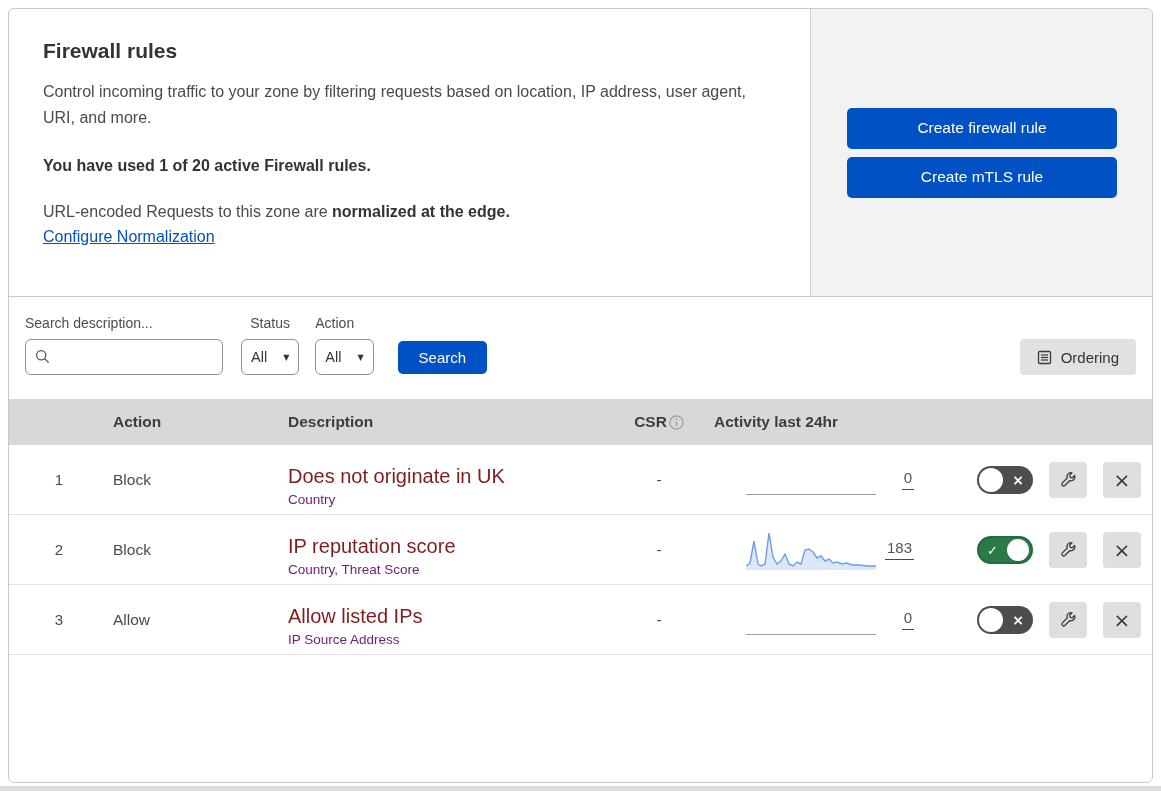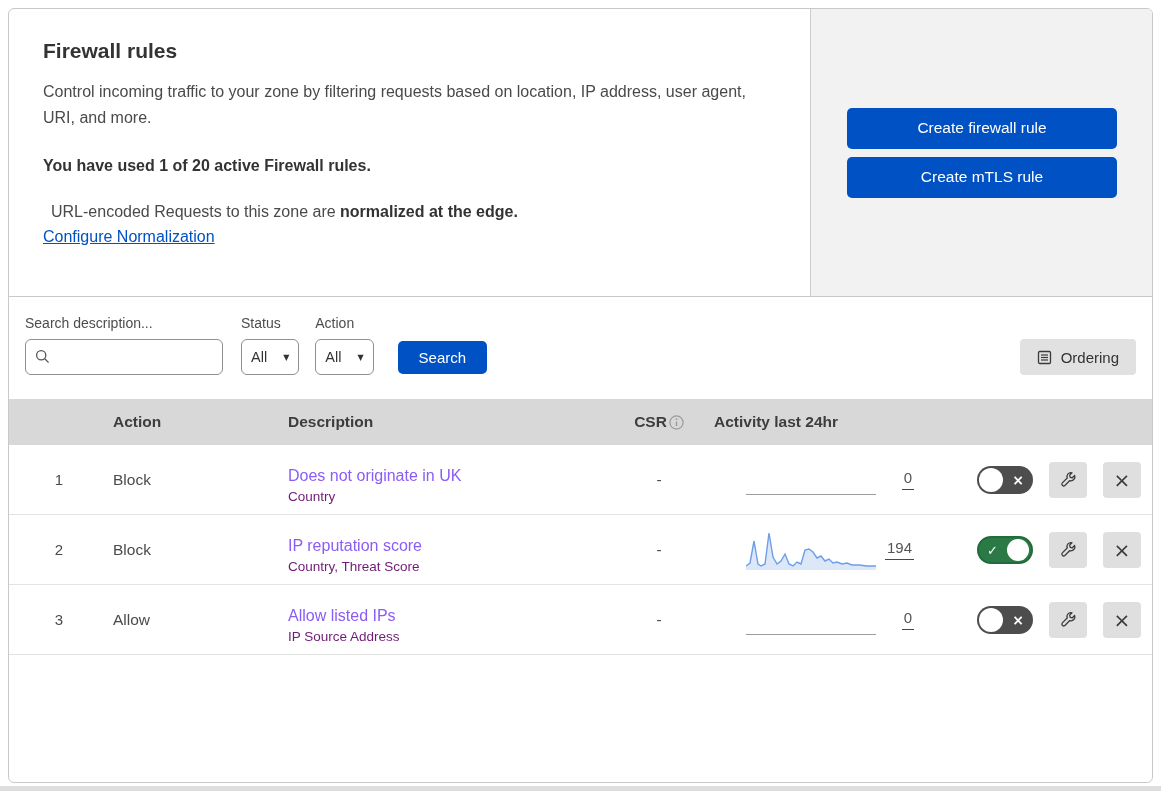--- a/index.html
+++ b/index.html
@@ -12,21 +12,21 @@
     background:#fff; border:1px solid #c9c9c9; border-radius:6px;
     overflow:hidden; display:flex; flex-direction:column;
   }
 
   
   .top-section { height:288px; flex:none; display:flex; border-bottom:1px solid #c9c9c9; }
   .intro { flex:1; padding:30px 34px; }
   .intro h1 { font-size:21px; font-weight:600; color:#333; margin-bottom:16px; }
   .intro .desc { font-size:16px; line-height:1.62; color:#4a4a4a; max-width:750px; margin-bottom:26px; }
   .intro .usage { font-size:16px; font-weight:700; color:#333; margin-bottom:28px; }
-  .intro .norm { font-size:16px; color:#4a4a4a; margin-bottom:7px;margin-left:8px; }
+  .intro .norm { font-size:16px; color:#4a4a4a; margin-bottom:7px; }
   .intro .norm b { color:#333; }
   .link { color:#0051c3; text-decoration:underline; font-size:16px; cursor:pointer;text-align:right; }
 
   .cta-panel {
     width:342px; flex:none; background:#f2f2f2; border-left:1px solid #ccc;
     display:flex; flex-direction:column; justify-content:center; gap:8px; padding:0 36px;
   }
   .btn-primary {
     display:block; width:270px; height:41px; border:none; border-radius:5px;
     background:#0051c3; color:#fff; font-size:15.5px; font-family:inherit; cursor:pointer;
@@ -41,41 +41,41 @@
     width:198px; height:36px; border:1px solid #8f8f8f; border-radius:6px;
     padding:0 10px 0 34px; font-size:14.5px; font-family:inherit; color:#333; background:#fff;
   }
   .search-wrap svg { position:absolute; left:10px; top:10px; }
   .select-box {
     height:36px; min-width:46px; border:1px solid #8f8f8f; border-radius:6px; background:#fff;
     display:flex; align-items:center; justify-content:center; gap:16px; padding:0 9px;
     font-size:14.5px; color:#333; cursor:pointer;
   }
   .caret { font-size:8px; color:#333; font-family:"DejaVu Sans", sans-serif; }
-  .ml18 { margin-left:18px; } .ml16 { margin-left:16px; }
+  .ml18 { margin-left:18px;text-align:center; } .ml16 { margin-left:16px; }
   .btn-search {
     margin-left:24px; height:33px; padding:0 21px; border:none; border-radius:5px;
     background:#0051c3; color:#fff; font-size:15px; font-family:inherit; cursor:pointer; margin-bottom:1px;
   }
   .btn-ordering {
     margin-left:auto; height:36px; padding:0 17px; border:none; border-radius:4px;
     background:#e1e1e1; color:#333; font-size:15px; font-family:inherit; cursor:pointer;
     display:flex; align-items:center; gap:9px;
   }
 
   
   .tgrid { display:grid; grid-template-columns:100px 175px 330px 90px 235px 1fr; align-items:center; }
   .thead { background:#d8d8d8; height:46px; font-size:15.5px; font-weight:600; color:#3d3d3d; }
   .th-pad { padding-left:4px; }
   .th-csr { justify-self:center; display:flex; align-items:center; gap:2px; }
   .trow { height:70px; border-bottom:1px solid #e3e3e3; font-size:15.5px; color:#4a4a4a; }
   .cell-index { justify-self:center; font-size:15px; }
   .cell-action { padding-left:4px; }
   .cell-desc { padding-left:4px; }
-  .desc-main { font-size:16px; color:#8b5cf6; margin-bottom:4px;margin-top:12px; }
+  .desc-main { font-size:20px; color:#7f1d1d; margin-bottom:4px;margin-top:12px; }
   .desc-sub { font-size:13.5px; color:#701a75; }
   .cell-csr { justify-self:center; color:#4a4a4a; }
   .cell-activity { display:flex; align-items:center; width:100%; }
   .spark { position:relative; width:130px; height:40px; margin-left:42px; flex:none; }
   .spark-flat { position:absolute; left:0; right:0; bottom:5px; border-bottom:1px solid #9d9d9d; }
   .spark svg { position:absolute; left:0; bottom:0; }
   .count-link { margin-left:auto; margin-right:25px; color:#555; font-size:15px;
     border-bottom:1px solid #0051c3; padding:0 2px 3px; cursor:pointer; }
   .cell-controls { display:flex; align-items:center; justify-content:flex-end; gap:16px; padding-right:11px; }
 
@@ -215,21 +215,21 @@
         <div class="desc-sub">Country, Threat Score</div>
       </span>
       <span class="cell-csr">-</span>
       <span class="cell-activity">
         <span class="spark">
           <svg width="130" height="40" viewBox="0 0 130 40">
             <polygon points="0,36 4,33 8,11 12,34 15,36 19,34 23,3 27,27 31,34 35,31 39,24 43,34 47,36 51,32 55,34 59,20 63,19 67,22 71,28 75,26 79,31 83,29 87,33 91,32 96,34 101,33 106,35 113,35 121,36 130,36 130,40 0,40" fill="#dce7f8"></polygon>
               <polyline fill="none" stroke="#6d9ee9" stroke-width="1.4" points="0,36 4,33 8,11 12,34 15,36 19,34 23,3 27,27 31,34 35,31 39,24 43,34 47,36 51,32 55,34 59,20 63,19 67,22 71,28 75,26 79,31 83,29 87,33 91,32 96,34 101,33 106,35 113,35 121,36 130,36"></polyline>
           </svg>
         </span>
-        <a class="count-link">194</a>
+        <a class="count-link">183</a>
       </span>
       <span class="cell-controls">
         <span class="toggle on">
           <span class="tg tg-check">✓</span>
 
           <span class="knob"></span>
         </span>
         <button class="icon-btn">
           <svg width="17" height="17" viewBox="0 0 16 16">
             <path d="M13.8 4.2 11.6 6.4 9.6 5.9 9.1 3.9 11.3 1.7a3.7 3.7 0 0 0-4.5 4.9L2.2 11.2a1.7 1.7 0 0 0 2.4 2.4l4.6-4.6a3.7 3.7 0 0 0 4.6-4.8Z" fill="none" stroke="#3a3a3a" stroke-width="1.2" stroke-linejoin="round"></path>

